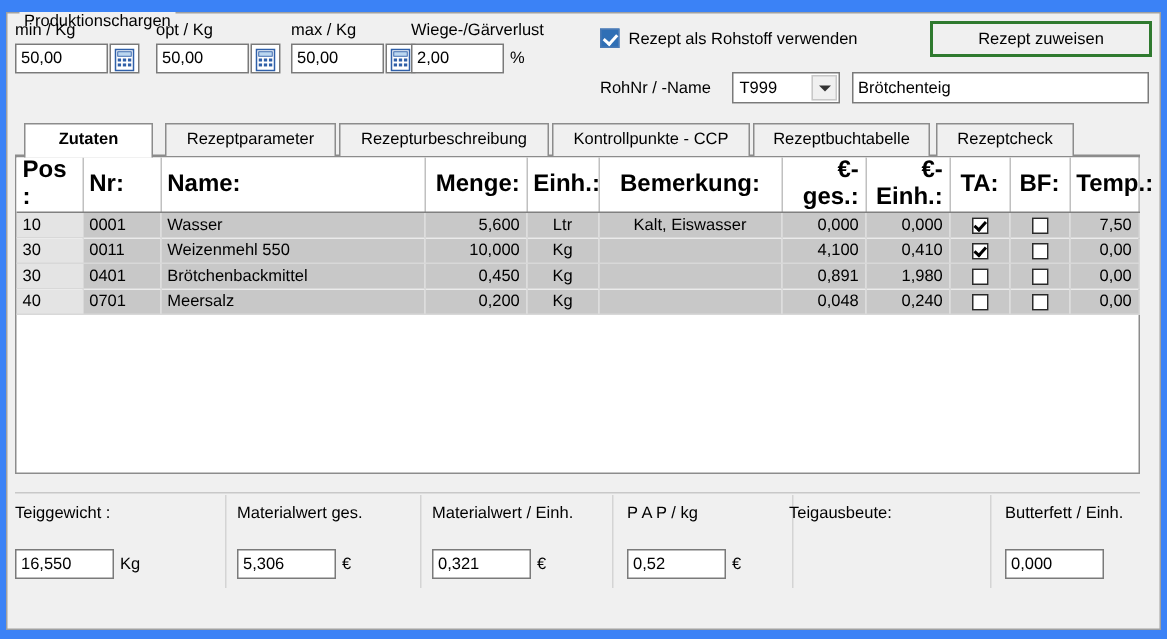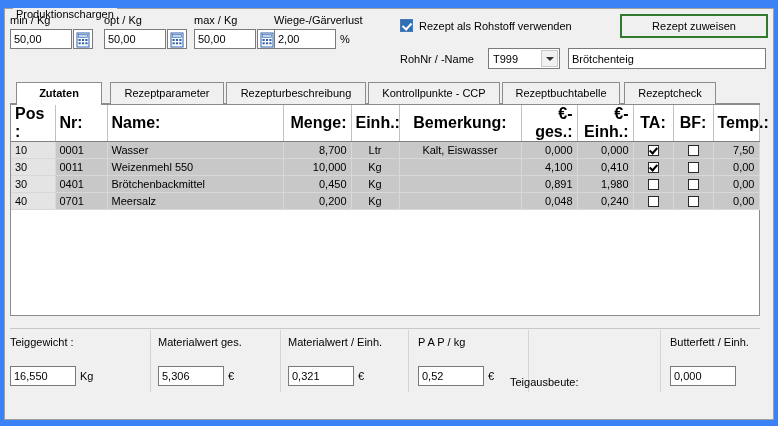--- a/index.html
+++ b/index.html
@@ -449,21 +449,21 @@
           <th class="ac">TA:</th>
           <th class="ac">BF:</th>
           <th class="ar">Temp.:</th>
         </tr>
       </thead>
       <tbody>
         <tr class="row-sel">
           <td class="al rowhdr">10</td>
           <td class="al">0001</td>
           <td class="al">Wasser</td>
-          <td class="ar">8,700</td>
+          <td class="ar">5,600</td>
           <td class="ac">Ltr</td>
           <td class="ac">Kalt, Eiswasser</td>
           <td class="ar">0,000</td>
           <td class="ar">0,000</td>
           <td class="ac"><span class="cellchk on"></span></td>
           <td class="ac"><span class="cellchk"></span></td>
           <td class="ar">7,50</td>
         </tr>
         <tr class="row-sel">
           <td class="al rowhdr">30</td>
@@ -537,21 +537,21 @@
         <span class="unit">€</span>
       </div>
     </div>
     <div class="bf" style="left:408px;">
       <span class="field-label">P A P / kg</span>
       <div class="field-inputwrap">
         <input class="txt" style="width: 66px;" value="0,52">
         <span class="unit">€</span>
       </div>
     </div>
-    <div class="bf" style="left:500px;margin-top:40px;">
+    <div class="bf" style="left:516px;">
       <span class="field-label">Teigausbeute:</span>
     </div>
     <div class="bf" style="left:660px;">
       <span class="field-label">Butterfett / Einh.</span>
       <div class="field-inputwrap">
         <input class="txt" style="width: 66px;" value="0,000">
         <span class="unit"></span>
       </div>
     </div>
   </div>

